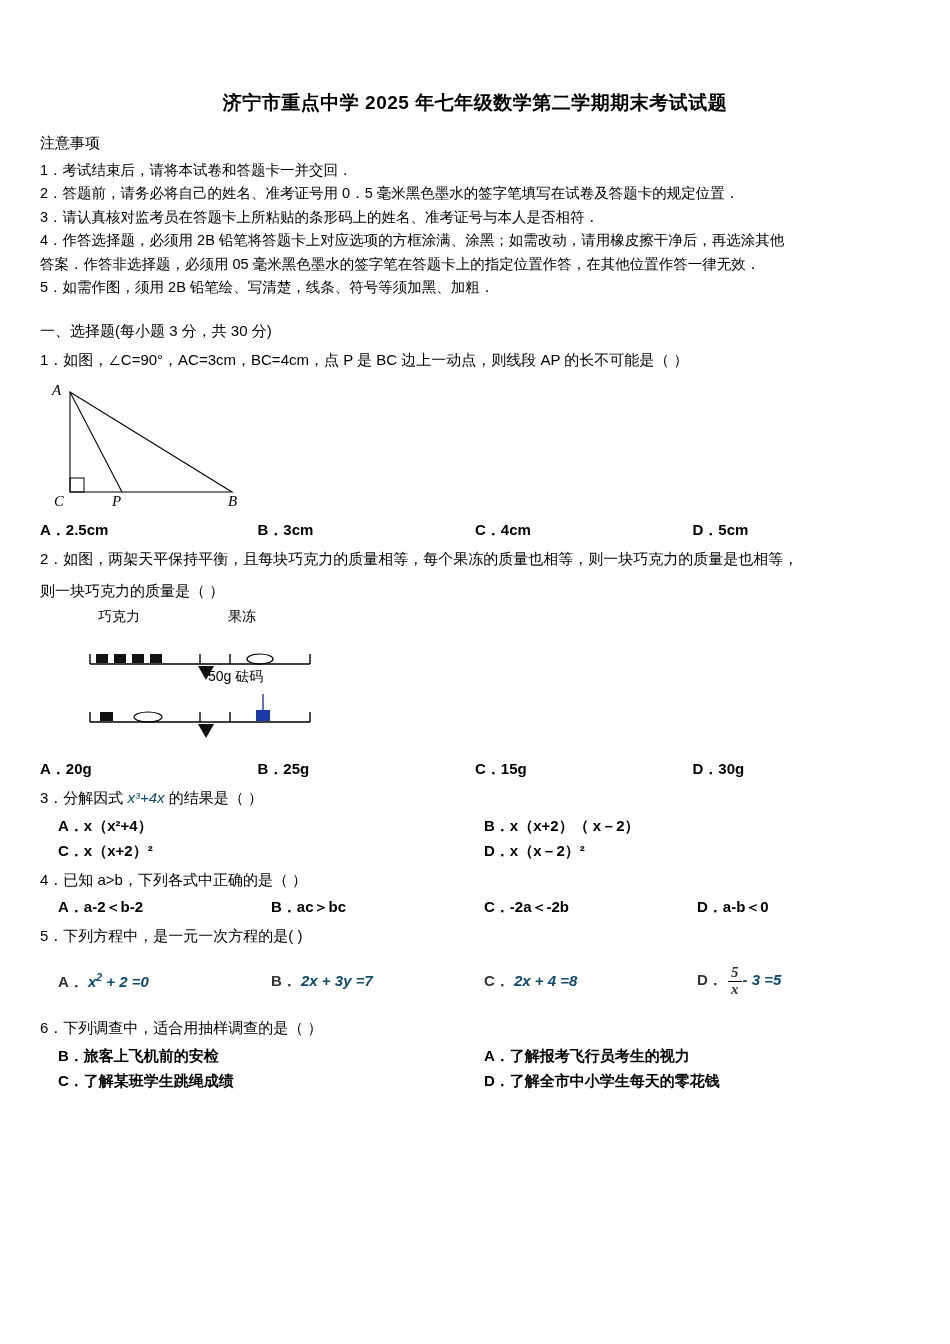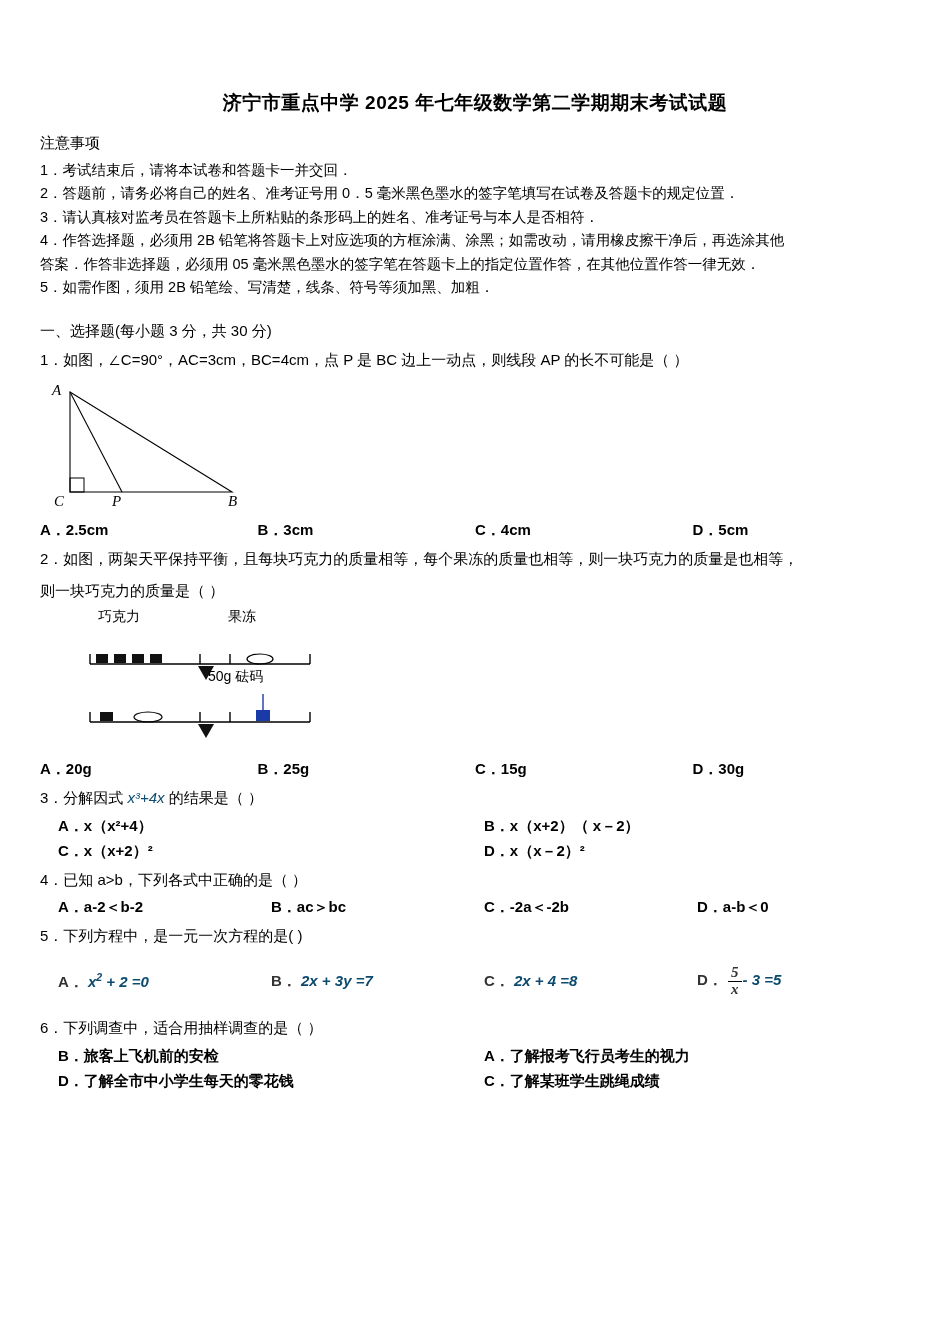--- a/index.html
+++ b/index.html
@@ -266,19 +266,19 @@
 
     <div style="margin-top:18px;">
       <p class="q-stem">
         <span>6．</span><span>下列调查中，适合用抽样调查的是（  ）</span>
       </p>
       <div class="opts two indent">
         <div class="opt"><span class="lbl">B．</span><span>旅客上飞机前的安检</span></div>
         <div class="opt"><span class="lbl">A．</span><span>了解报考飞行员考生的视力</span></div>
       </div>
       <div class="opts two indent">
+        <div class="opt"><span class="lbl">C．</span><span>了解某班学生跳绳成绩</span></div>
         <div class="opt"><span class="lbl">D．</span><span>了解全市中小学生每天的零花钱</span></div>
-        <div class="opt"><span class="lbl">C．</span><span>了解某班学生跳绳成绩</span></div>
       </div>
     </div>
 
   </div>
 </div>
 
 </body></html>

